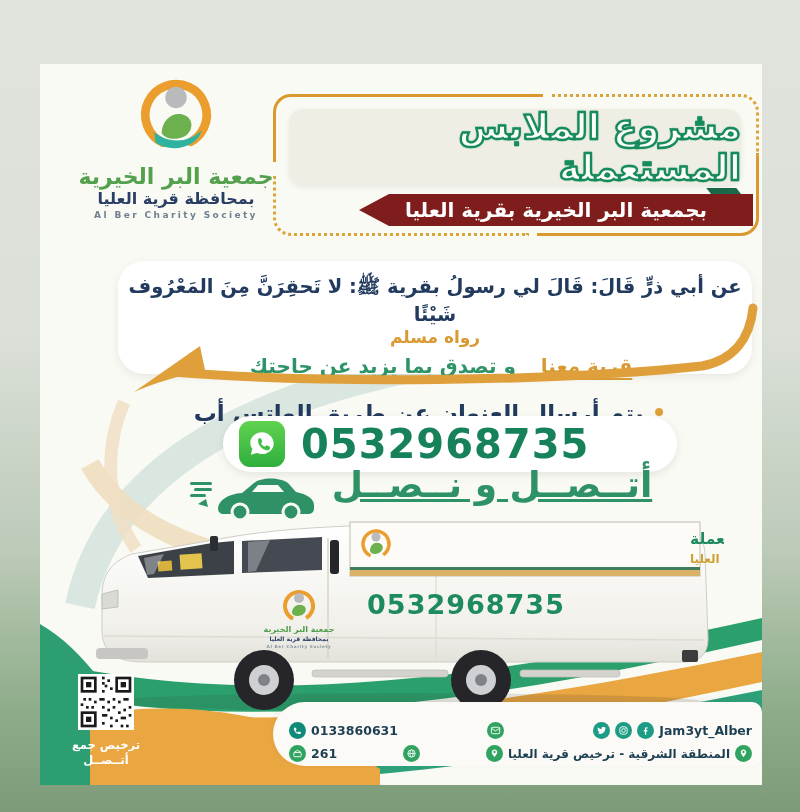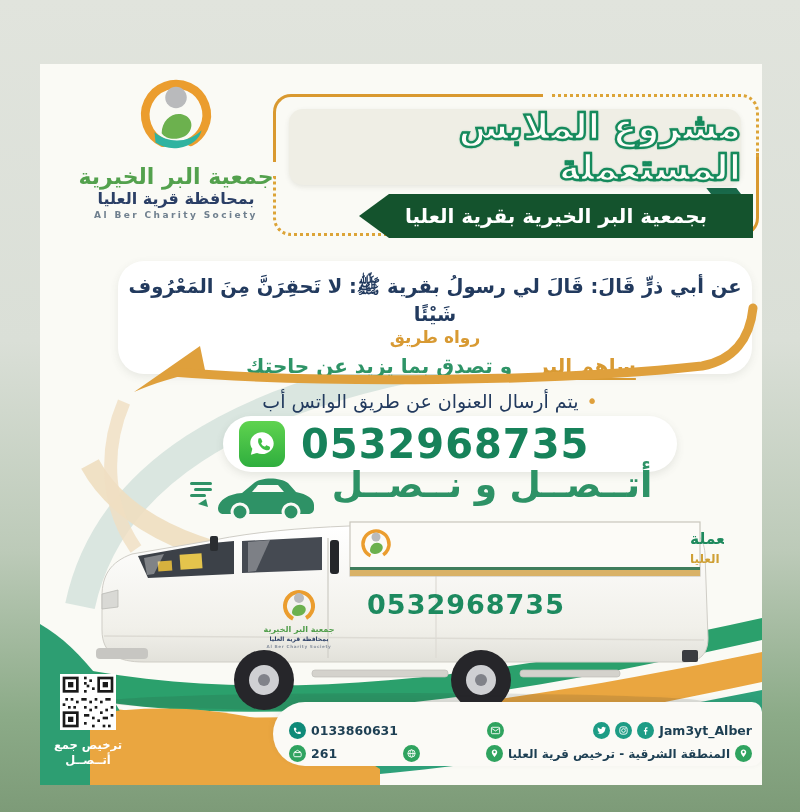--- a/index.html
+++ b/index.html
@@ -18,53 +18,53 @@
   .fa{top:0;left:0;width:55%;height:46%;border-top:3px solid #d9992f;border-left:3px solid #d9992f;border-top-left-radius:18px;}
   .fb{bottom:0;right:0;width:45%;height:56%;border-bottom:3px solid #d9992f;border-right:3px solid #d9992f;border-bottom-right-radius:18px;}
   .fc{top:0;right:0;width:42%;height:42%;border-top:3px dotted #dca437;border-right:3px dotted #dca437;border-top-right-radius:18px;}
   .fd{bottom:0;left:0;width:52%;height:40%;border-bottom:3px dotted #dca437;border-left:3px dotted #dca437;border-bottom-left-radius:18px;}
   .tpill{position:absolute;left:16px;right:18px;top:15px;height:76px;background:#efeee5;border-radius:14px;
     display:flex;align-items:center;justify-content:center;box-shadow:0 2px 5px rgba(90,90,70,.12);}
   .ttext{font-size:36px;font-weight:bold;direction:rtl;color:#fdfdf8;
     -webkit-text-stroke:2.3px #158a5c;
     text-shadow:0 0 1.5px #158a5c,0 0 1.5px #158a5c,0 0 2.5px #158a5c;}
   .tfold{position:absolute;right:18px;top:94px;width:30px;height:12px;background:#19694a;transform:skewX(38deg);}
-  .tribbon{position:absolute;left:86px;right:6px;top:100px;height:44px;background:#14532d;
+  .tribbon{position:absolute;left:86px;right:6px;top:100px;height:32px;background:#7f1d1d;
     clip-path:polygon(0 50%,30px 0,100% 0,100% 100%,30px 100%);
     display:flex;align-items:center;justify-content:center;}
   .tribbon span{color:#fff;font-weight:bold;font-size:20px;direction:rtl;}
   
   .hadith{position:absolute;left:78px;top:197px;width:634px;height:113px;background:#ffffff;border-radius:26px;
     box-shadow:0 3px 9px rgba(70,80,70,.10);z-index:6;text-align:center;}
   .hswoosh{position:absolute;left:-8px;bottom:-24px;width:662px;height:96px;overflow:visible;pointer-events:none;}
   .hl1{margin-top:14px;font-size:19.5px;font-weight:bold;color:#223a5e;direction:rtl;}
   .hl2{font-size:17px;font-weight:bold;color:#d89a33;margin-top:1px;}
   .hl3{font-size:20px;font-weight:bold;margin-top:7px;direction:rtl;}
   .hl3 span{text-decoration:underline;text-decoration-thickness:2px;text-underline-offset:5px;margin-left:12px;}
   .cta-gold{color:#d89a33;}
   .cta-green{color:#2e9467;margin-right:6px;}
   
-  .wnote{position:absolute;left:150px;top:326px;width:480px;text-align:center;direction:rtl;
-    font-size:19px;font-weight:normal;color:#223a5e;z-index:6;}
+  .wnote{position:absolute;left:150px;top:336px;width:480px;text-align:center;direction:rtl;
+    font-size:23px;font-weight:bold;color:#223a5e;z-index:6;}
   .wnote .bullet{color:#dfa03c;margin-left:8px;}
   .wpill{position:absolute;left:183px;top:352px;width:422px;height:56px;background:#fff;border-radius:29px;
     box-shadow:0 3px 8px rgba(70,80,70,.12);display:flex;align-items:center;gap:16px;padding:0 16px;z-index:6;direction:ltr;}
   .waicon{width:46px;height:46px;border-radius:11px;background:linear-gradient(180deg,#5fd34f,#2fae3e);
     display:flex;align-items:center;justify-content:center;flex:0 0 auto;}
   .wnum{font-size:40px;font-weight:bold;color:#17825a;letter-spacing:1px;}
   
   .car{position:absolute;left:148px;top:404px;width:130px;height:56px;z-index:6;}
   .slogan{position:absolute;left:278px;top:400px;width:348px;text-align:center;direction:rtl;
-    font-size:36px;font-weight:bold;color:#2e9266;z-index:6;}
+    font-size:36px;font-weight:bold;color:#2e9266;z-index:6;text-decoration:underline;}
   
   .swirls{position:absolute;left:-12px;top:280px;width:430px;height:270px;z-index:0;}
   .waves{position:absolute;left:0;top:500px;width:722px;height:285px;z-index:1;}
   .van{position:absolute;left:44px;top:446px;width:640px;height:200px;z-index:2;}
   
-  .license{position:absolute;left:10px;top:610px;width:76px;text-align:center;z-index:5;}
+  .license{position:absolute;left:28px;top:610px;width:76px;text-align:center;z-index:5;}
   .lic-text{color:#fff;font-weight:bold;font-size:11.5px;line-height:1.3;margin-top:4px;direction:rtl;}
   
   .footer{position:absolute;left:233px;top:638px;width:489px;height:64px;background:#fbfaf6;
     border-radius:32px 10px 10px 32px;box-shadow:0 -2px 6px rgba(60,70,60,.08);
     display:flex;flex-direction:column;justify-content:center;gap:6px;padding:16px 10px 0 16px;box-sizing:border-box;z-index:7;}
   .frow{display:flex;align-items:center;justify-content:space-between;direction:ltr;
     font-size:12.5px;font-weight:bold;color:#1d3f53;}
   .fgroup{display:flex;align-items:center;gap:5px;}
   .fico{width:17px;height:17px;border-radius:50%;display:inline-flex;align-items:center;justify-content:center;flex:0 0 auto;}
   .c-teal{background:#0f8a78;} .c-green{background:#2fa35f;} .c-soc{background:#1d9c85;}
@@ -116,23 +116,23 @@
         <span>بجمعية البر الخيرية بقرية العليا</span>
       </div>
     </div>
 
     <div class="hadith">
       <svg class="hswoosh" viewBox="0 0 662 96" aria-hidden="true">
         <path d="M24,90 L90,44 L95,68 C68,74 42,82 24,90 Z" fill="#dfa03c"></path>
         <path d="M62,70 C212,82 442,80 592,64 C624,58 640,36 643,6" fill="none" stroke="#dfa03c" stroke-width="9" stroke-linecap="round"></path>
       </svg>
       <div class="hl1">عن أبي ذرٍّ قَالَ: قَالَ لي رسولُ بقرية ﷺ: لا تَحقِرَنَّ مِنَ المَعْرُوف شَيْئًا</div>
-      <div class="hl2">رواه طريق</div>
+      <div class="hl2">رواه مسلم</div>
       <div class="hl3">
-        <span class="cta-gold">ساهم البر</span>
+        <span class="cta-gold">قرية معنا</span>
         <span class="cta-green">و تصدق بما يزيد عن حاجتك</span>
       </div>
     </div>
 
     <div class="wnote">
       <span class="bullet">•</span><span>يتم أرسال العنوان عن طريق الواتس أب</span>
     </div>
     <div class="wpill">
       <div class="waicon">
         <svg width="34" height="34" viewBox="0 0 32 32" aria-hidden="true">

